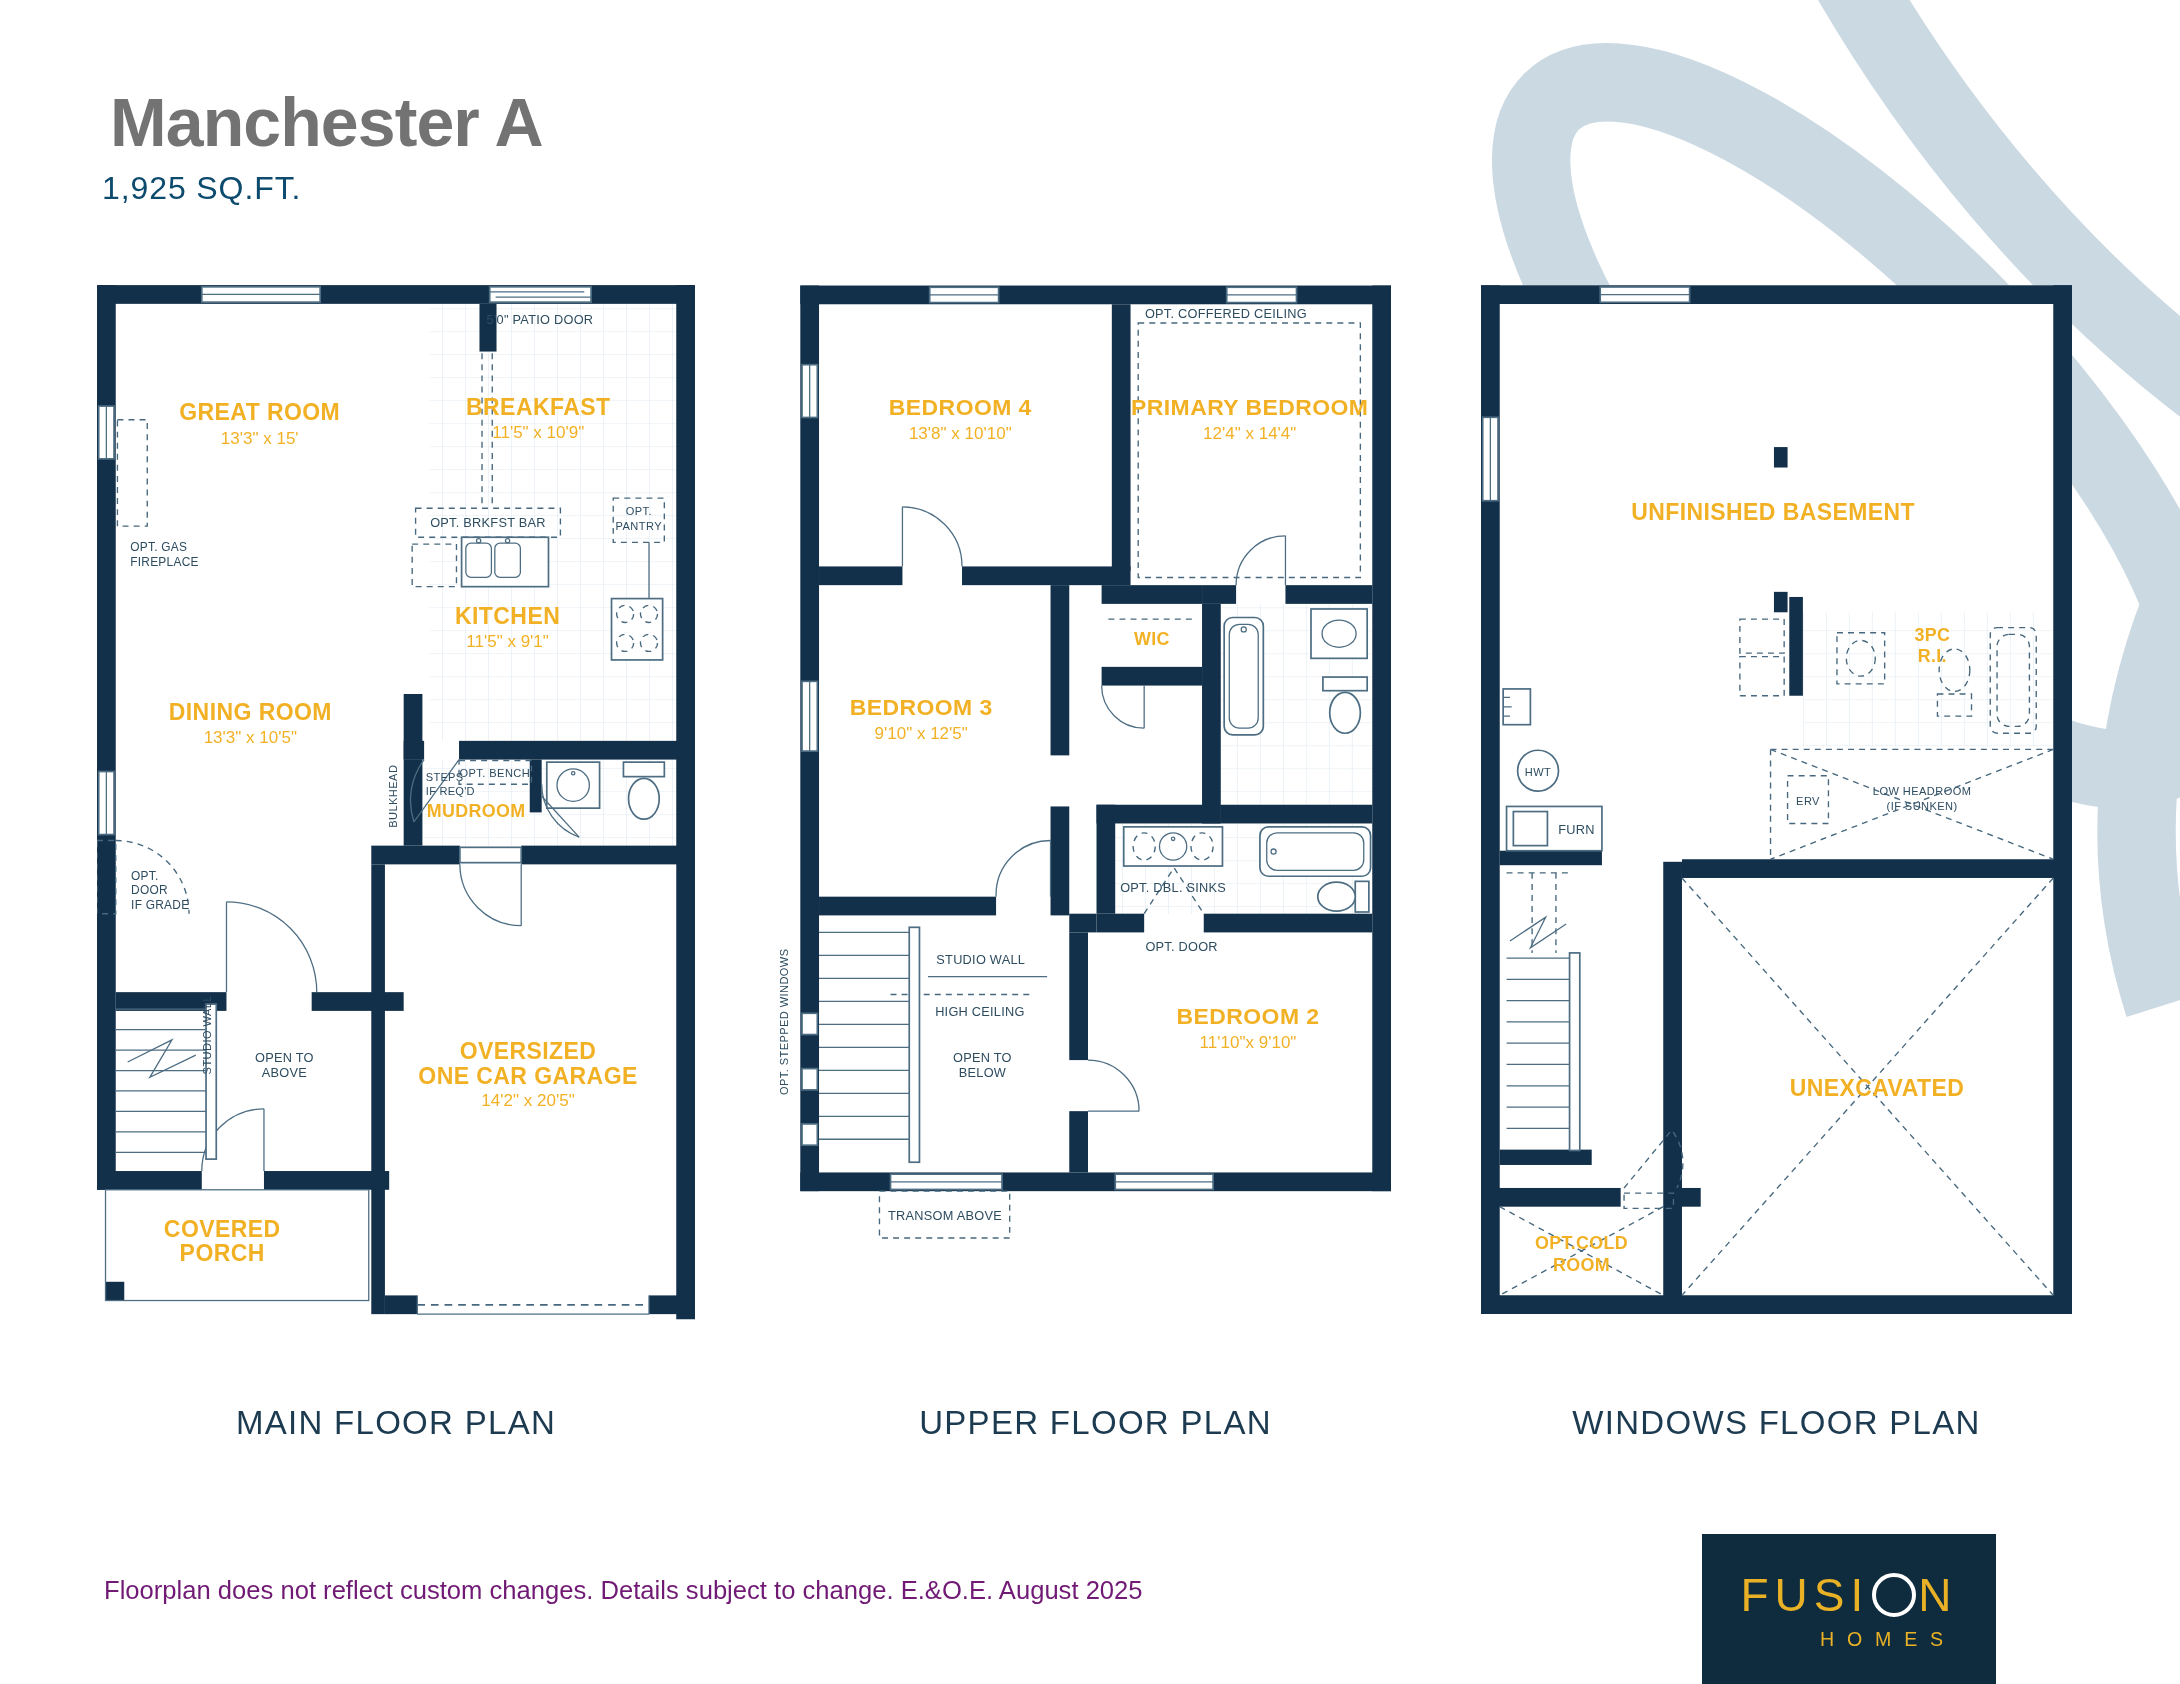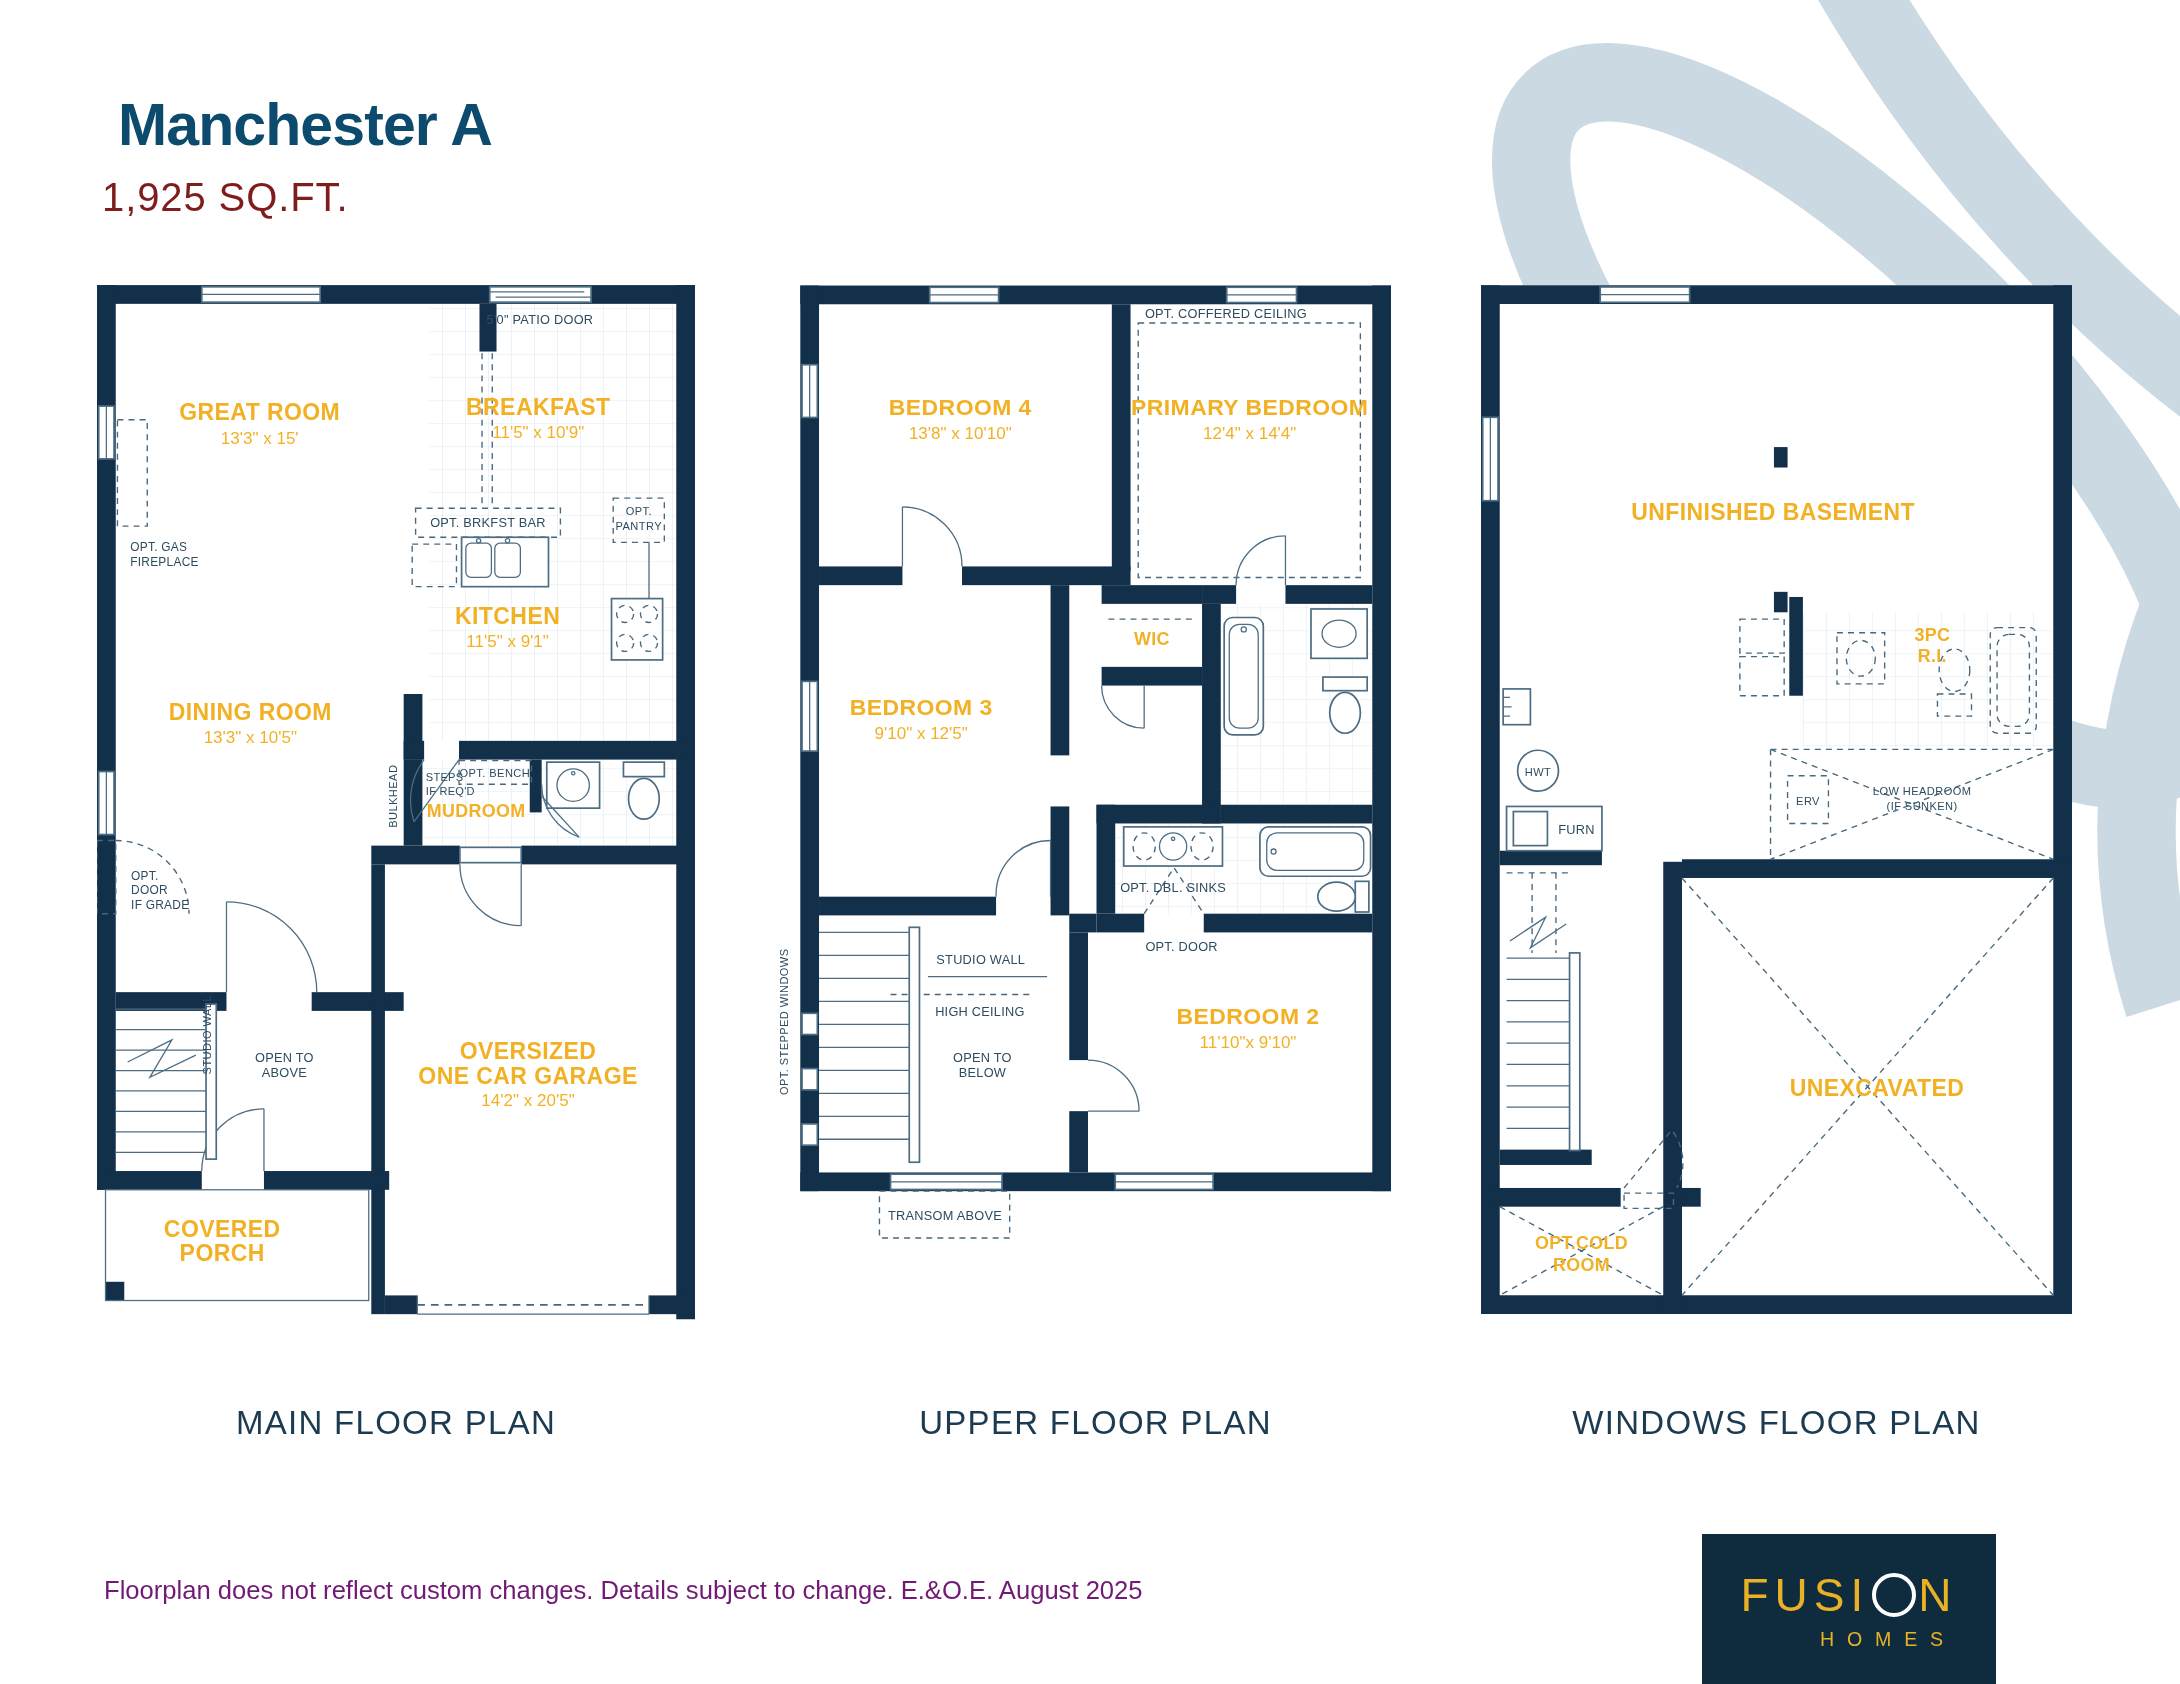--- a/index.html
+++ b/index.html
@@ -4,22 +4,22 @@
 <style>
   html,body{margin:0;padding:0;}
   body{
     width:2181px;height:1685px;position:relative;background:#ffffff;
     font-family:"Liberation Sans",sans-serif;overflow:hidden;
   }
   .abs{position:absolute;}
   #swirl{left:0;top:0;z-index:0;}
   .layer{z-index:1;}
   #header{left:102px;top:75px;}
-  #title{font-size:59px;font-weight:bold;color:#0c4a6e;letter-spacing:-0.9px;margin:16px;}
-  #sqft{font-size:40px;font-weight:400;color:#7f1d1d;margin-top:8.5px;letter-spacing:0.9px;}
+  #title{font-size:68px;font-weight:bold;color:#737373;letter-spacing:-0.9px;margin:8px;}
+  #sqft{font-size:32px;font-weight:400;color:#0c4a6e;margin-top:8.5px;letter-spacing:0.9px;}
   .plan-title{font-size:33px;color:#1c3a50;letter-spacing:1.3px;text-align:center;font-weight:400;}
   #pt-main{left:97px;width:598px;top:1404px;}
   #pt-upper{left:800px;width:591px;top:1404px;}
   #pt-base{left:1481px;width:591px;top:1404px;}
   #footer{left:104px;top:1576px;font-size:25.6px;color:#701a75;}
   #logo{left:1702px;top:1534px;width:294px;height:151px;background:#0f2b3e;
         display:flex;flex-direction:column;justify-content:center;align-items:center;}
   .fusion-row{display:flex;align-items:center;color:#e9b125;font-size:46px;letter-spacing:6px;font-weight:400;}
   .o-ring{display:inline-block;width:36px;height:36px;border:4.3px solid #ffffff;border-radius:50%;margin:0 2.6px;}
   .homes-row{color:#e9b125;font-size:19.6px;letter-spacing:12.8px;margin-top:6.8px;padding-left:78px;}

